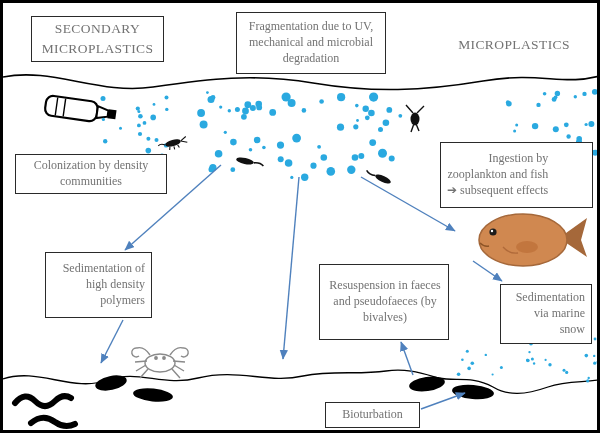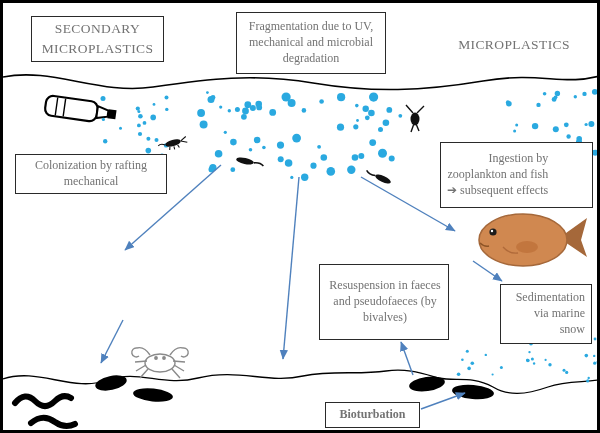--- a/index.html
+++ b/index.html
@@ -258,37 +258,40 @@
     <span>Fragmentation  due to UV, mechanical and microbial degradation</span>
   </div>
 
   <div class="tbox hdr noborder" style="left:441px;top:19px;width:140px;height:46px;">
     <div>
       <span class="blk">MICROPLASTICS</span>
     </div>
   </div>
 
   <div class="tbox" style="left:12px;top:151px;width:152px;height:40px;">
-    <span>Colonization by rafting mechanical</span>
+    <span>Colonization by density communities</span>
   </div>
 
   <div class="tbox leftal" style="left:437px;top:139px;width:153px;height:66px;">
     <div>
       <span class="blk">Ingestion by</span>
       <span class="blk">zooplankton and fish</span>
       <span class="blk">➔ subsequent effects</span>
     </div>
   </div>
 
+  <div class="tbox leftal" style="left:42px;top:249px;width:107px;height:66px;">
+    <span>Sedimentation of high density polymers</span>
+  </div>
 
   <div class="tbox" style="left:316px;top:261px;width:130px;height:76px;padding-left:8px;">
     <span>Resuspension in faeces and pseudofaeces (by bivalves)</span>
   </div>
 
   <div class="tbox leftal" style="left:497px;top:281px;width:92px;height:60px;">
     <span>Sedimentation via marine snow</span>
   </div>
 
-  <div class="tbox" style="left:322px;top:399px;width:95px;height:26px;font-weight:bold;">
+  <div class="tbox" style="left:322px;top:399px;width:95px;height:26px;">
     <span>Bioturbation</span>
   </div>
 
 </div>
 
 </body></html>

